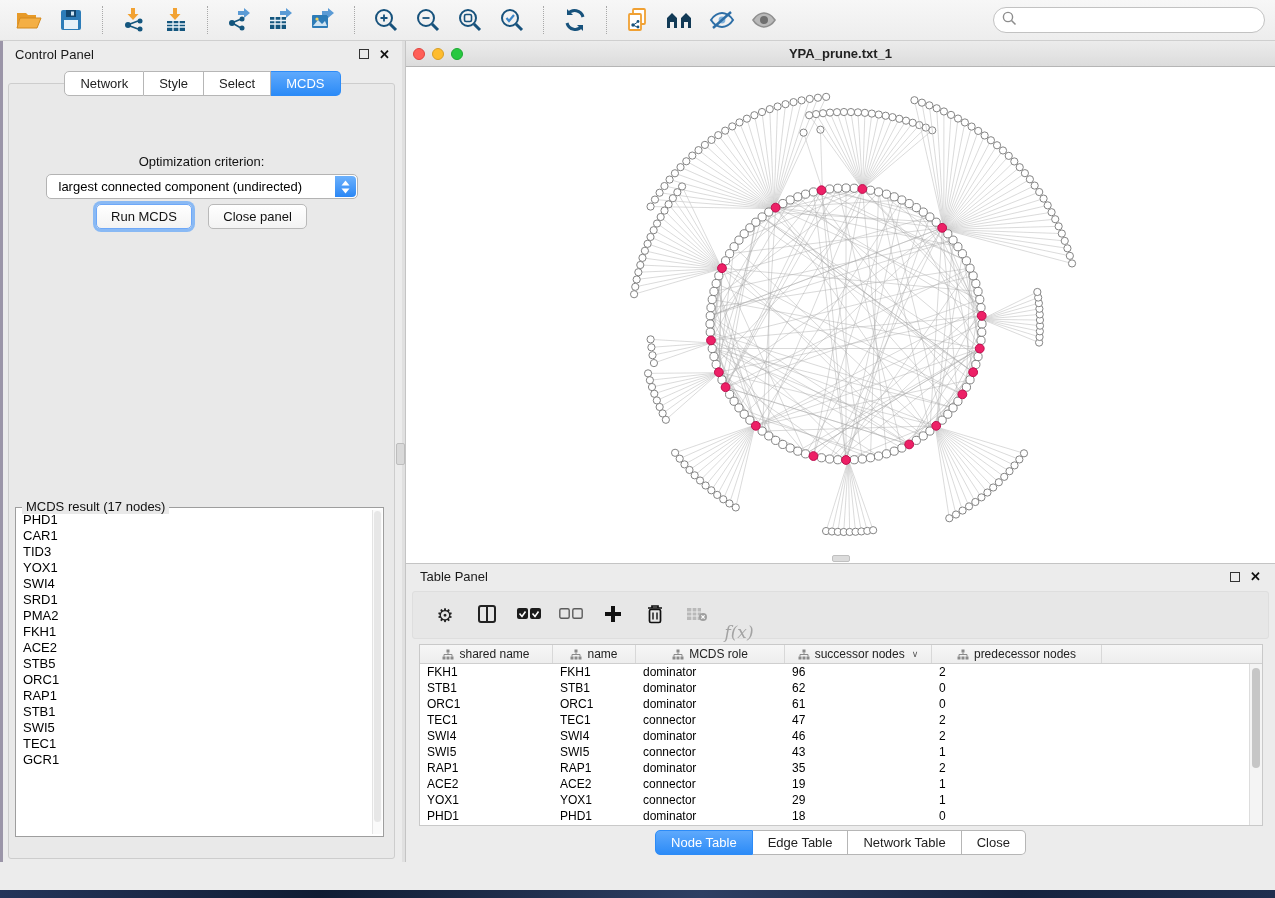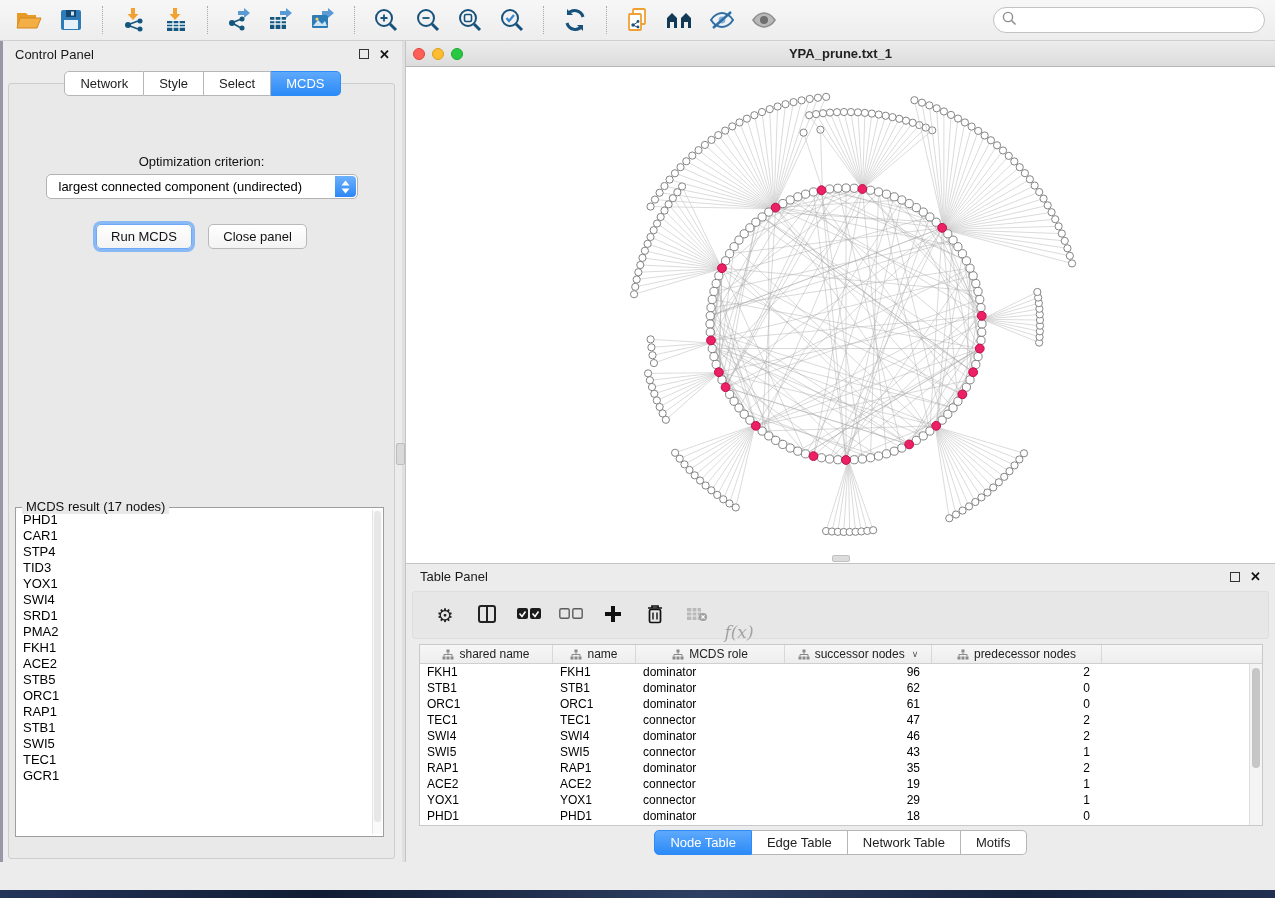--- a/index.html
+++ b/index.html
@@ -38,21 +38,21 @@
   .seg.sel { background:linear-gradient(#5ea9fc,#2c8bf7); color:#fff; border-color:#2c8bf7; }
   #cp-content { position:absolute; left:5px; right:7px; top:42px; bottom:3px;
     background:#e9e9e9; border:1px solid #cdcdcd; border-radius:3px; }
   #criterion-label { position:absolute; top:70px; width:100%; text-align:center; font-size:13px; color:#111; }
   #combo { position:absolute; top:90px; left:50%; transform:translateX(-50%); width:312px; height:25px;
     background:#fff; border:1px solid #b3b3b3; border-radius:5px; display:flex; align-items:center;
     padding-left:12px; font-size:13px; cursor:pointer; }
   #combo-stepper { position:absolute; right:1px; top:1px; bottom:1px; width:21px; border-radius:0 4px 4px 0;
     background:linear-gradient(#6cb1fc,#2b87f5); display:flex; flex-direction:column;
     align-items:center; justify-content:center; gap:2px; }
-  #btn-row { position:absolute; top:140px; width:100%; text-align:center; }
+  #btn-row { position:absolute; top:120px; width:100%; text-align:center; }
   .mac-btn { display:inline-block; padding:4px 14px; font-size:13px; background:linear-gradient(#fff,#f3f3f3);
     border:1px solid #b9b9b9; border-radius:5px; margin:0 6px; cursor:pointer; color:#111;
     font-family:"Liberation Sans",sans-serif; }
   .mac-btn.focused { box-shadow:0 0 0 3px rgba(86,160,251,.65); border-color:#6ea8f8; }
   #mcds-fieldset { position:absolute; left:6px; right:10px; top:423px; bottom:21px;
     border:1px solid #9e9e9e; background:#fff; }
   #mcds-legend { position:absolute; top:-9px; left:6px; background:#e9e9e9; padding:0 4px;
     font-size:13px; color:#111; }
   #mcds-list { position:absolute; left:0; top:4px; right:12px; bottom:0; overflow:hidden;
     padding-left:7px; list-style:none; }
@@ -94,21 +94,21 @@
   #tbl { position:absolute; left:13px; right:12px; top:80px; height:182px; background:#fff;
     border:1px solid #c9c9c9; }
   #tbl-head { display:flex; height:19px; background:linear-gradient(#f6f6f6,#ededed);
     border-bottom:1px solid #cfcfcf; }
   .hcell { display:flex; align-items:center; justify-content:center; gap:5px; font-size:12px; color:#222;
     border-right:1px solid #d8d8d8; height:100%; cursor:pointer; }
   .hcell .hicon { display:flex; }
   .sort-chev { font-size:9px; color:#555; margin-left:2px; }
   .trow { display:flex; height:16px; }
   .tcell { font-size:12px; color:#000; line-height:16px; padding:0 7px; white-space:nowrap; overflow:hidden; }
-  .tcell.num { text-align:right; padding-right:12px; }
+  .tcell.num { padding-right:12px; }
   #tbl-scroll { position:absolute; right:0; top:19px; bottom:0; width:13px; background:#f4f4f4;
     border-left:1px solid #ddd; }
   #tbl-thumb { position:absolute; left:2px; width:8px; top:4px; height:100px; background:#c6c6c6; border-radius:4px; }
   #table-tabs { position:absolute; bottom:7px; width:100%; text-align:center; }
 
   
   #status-bar { position:absolute; left:0; top:911px; width:1275px; height:28px; background:#efefef;
     border-top:1px solid #cfcfcf; }
   #list-btn { position:absolute; left:10px; top:3px; width:28px; height:22px; background:#fff;
     border:1px solid #b9b9b9; border-radius:3px; display:flex; align-items:center; justify-content:center; cursor:pointer; }
@@ -312,21 +312,20 @@
     <div id="criterion-label">Optimization criterion:</div>
     <div id="btn-row">
       <button class="mac-btn focused">Run MCDS</button>
       <button class="mac-btn">Close panel</button>
     </div>
     <div id="mcds-fieldset">
       <div id="mcds-legend">MCDS result (17 nodes)</div>
       <ul id="mcds-list">
           <li>PHD1</li>
           <li>CAR1</li>
-          <li>STP4</li>
           <li>TID3</li>
           <li>YOX1</li>
           <li>SWI4</li>
           <li>SRD1</li>
           <li>PMA2</li>
           <li>FKH1</li>
           <li>ACE2</li>
           <li>STB5</li>
           <li>ORC1</li>
           <li>RAP1</li>
@@ -1119,21 +1118,21 @@
           <div class="tcell" style="width: 83px;">PHD1</div>
           <div class="tcell" style="width: 149px;">dominator</div>
           <div class="tcell num" style="width: 147px;">18</div>
           <div class="tcell num" style="width: 170px;">0</div>
         </div>
       </div>
     <div id="tbl-scroll">
         <div id="tbl-thumb"></div>
       </div>
   </div>
-  <div id="table-tabs"><div class="seg sel">Node Table</div><div class="seg">Edge Table</div><div class="seg">Network Table</div><div class="seg">Motifs</div></div>
+  <div id="table-tabs"><div class="seg sel">Node Table</div><div class="seg">Edge Table</div><div class="seg">Network Table</div><div class="seg">Close</div></div>
 </div>
 
 <div id="status-bar">
   <button id="list-btn">
       <span>
     <svg width="15" height="13" viewBox="0 0 15 13">
           <rect x="0" y="1" width="3" height="2.4" fill="#222"></rect>
           <rect x="5" y="1" width="10" height="2.4" fill="#222"></rect>
           <rect x="0" y="5.3" width="3" height="2.4" fill="#222"></rect>
           <rect x="5" y="5.3" width="10" height="2.4" fill="#222"></rect>

